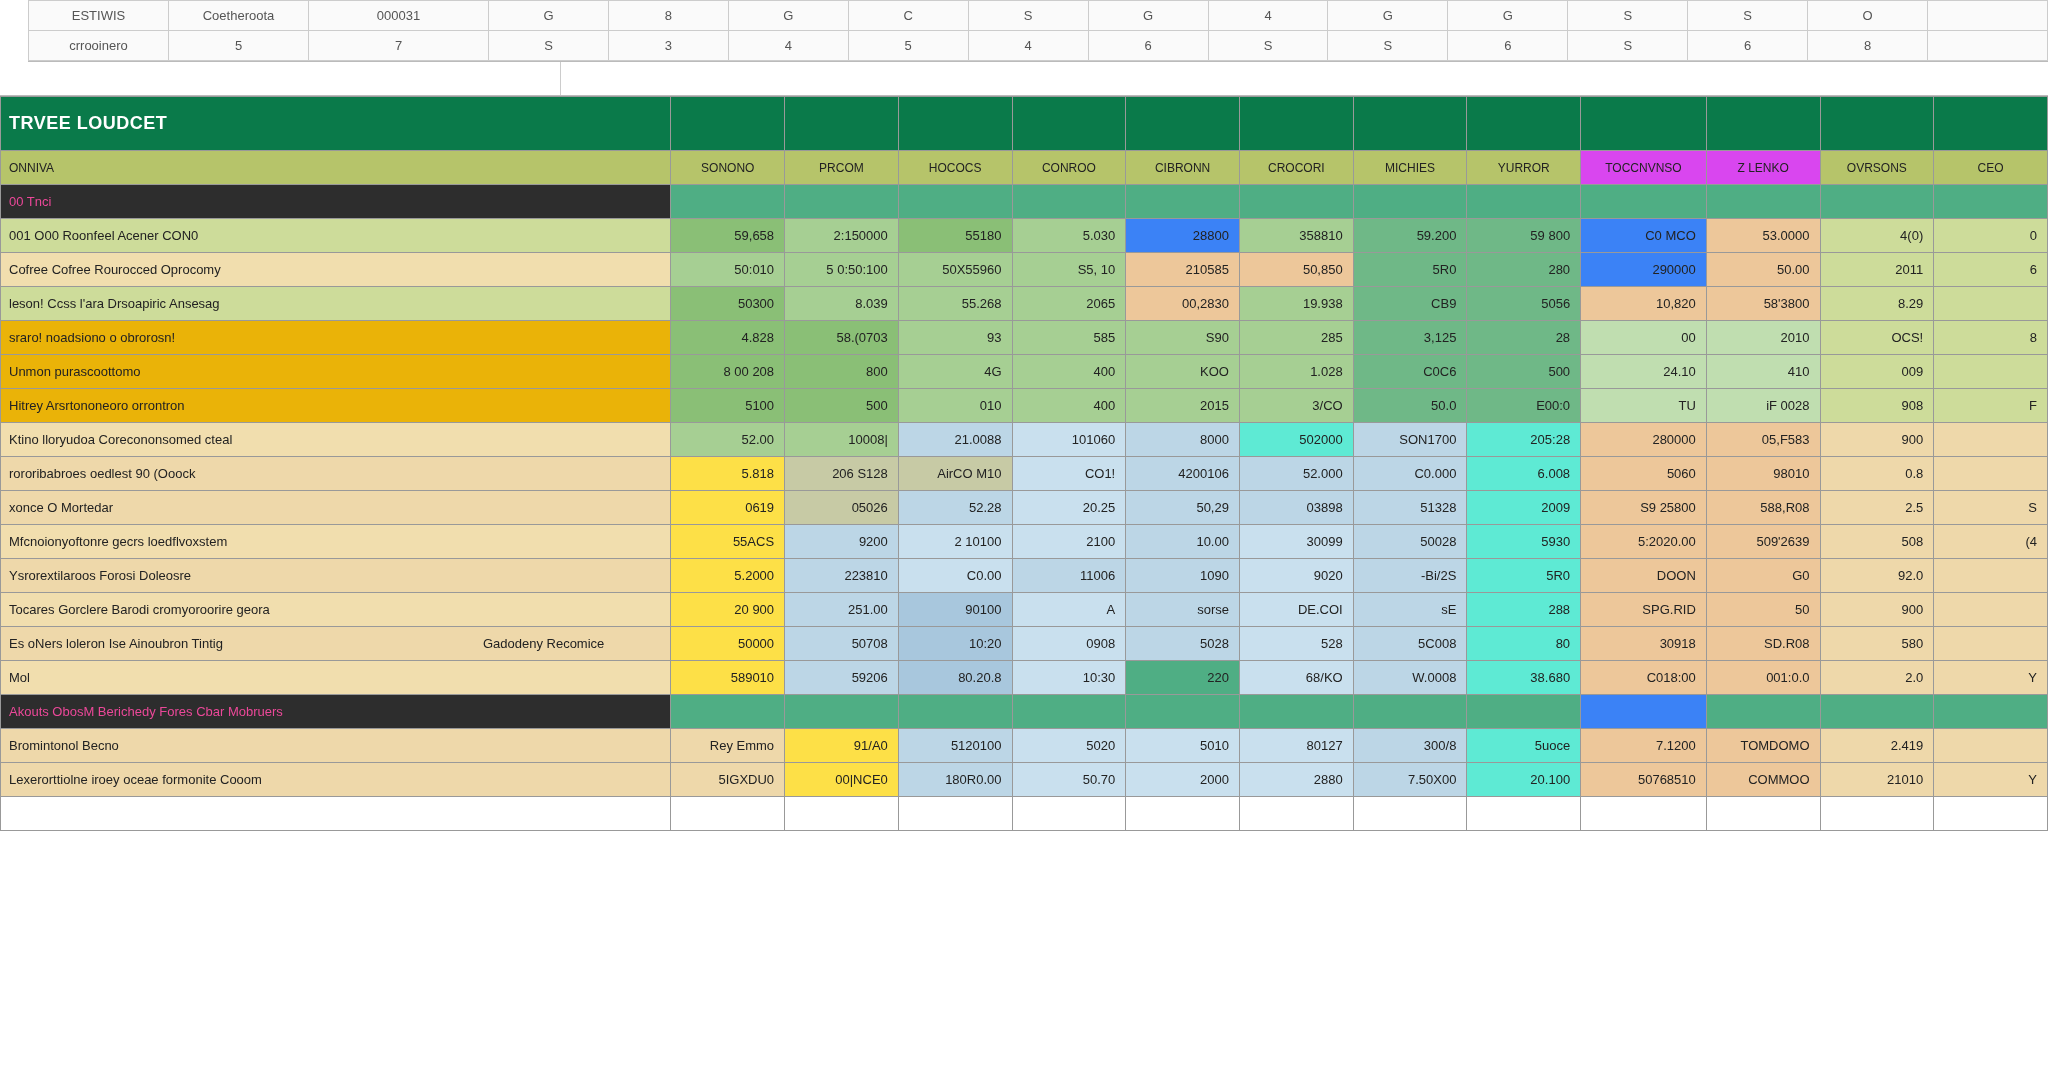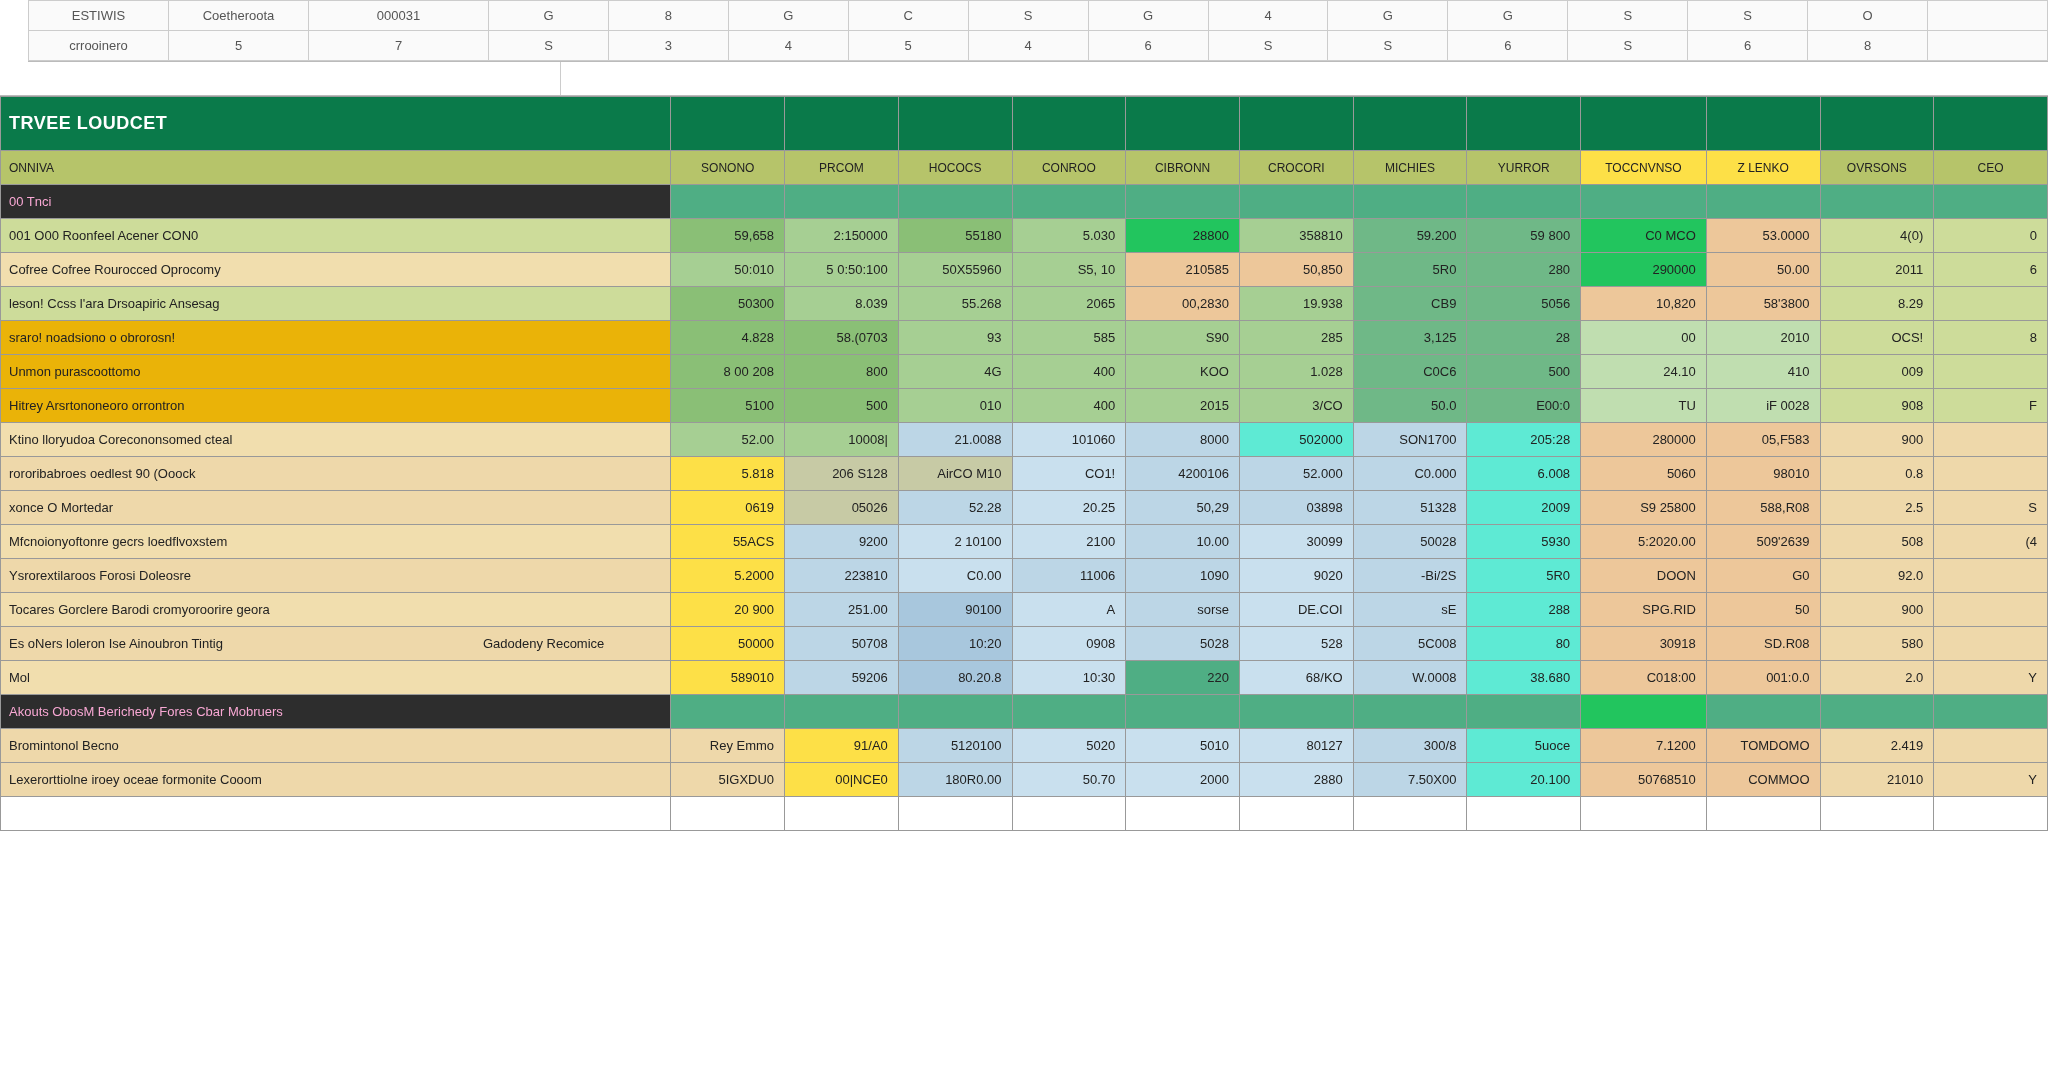--- a/index.html
+++ b/index.html
@@ -67,32 +67,32 @@
     padding-right: 10px;
   }
   col.first { width: 560px; }
   col.data { width: 95px; }
   col.data-wide { width: 105px; }
 
   
   .hdr-green-dark { background: #0a7a4a; color: #fff; font-weight: 600; }
   .hdr-green-med { background: #0a7a4a; }
   .hdr-green-olive { background: #b6c46a; color: #222; }
-  .hdr-orange { background: #fde047; color: #222; }
+  .hdr-orange { background: #d946ef; color: #222; }
   .hdr-dark { background: #2d2d2d; color: #eee; }
-  .section-text { color: #f9a8d4; font-weight: 500; }
+  .section-text { color: #ec4899; font-weight: 500; }
 
   .c-lime { background: #cddc9a; }
   .c-olive { background: #eab308; }
   .c-yellow { background: #f1deae; }
   .c-green1 { background: #8abf76; }
   .c-green2 { background: #a6cf93; }
   .c-green3 { background: #c0deb0; }
   .c-teal { background: #4fae84; }
-  .c-orange1 { background: #22c55e; }
+  .c-orange1 { background: #3b82f6; }
   .c-orange2 { background: #edc79a; }
   .c-blue1 { background: #bcd6e6; }
   .c-blue2 { background: #a8c7dd; }
   .c-blue3 { background: #c9e0ee; }
   .c-tan { background: #fde047; margin-top: 20px; }
   .c-sand { background: #eed8aa; }
   .c-gray { background: #c7caa5; margin-left: 44px; }
   .c-greenA { background: #6fb887; }
   .c-greenB { background: #5eead4; }
 

